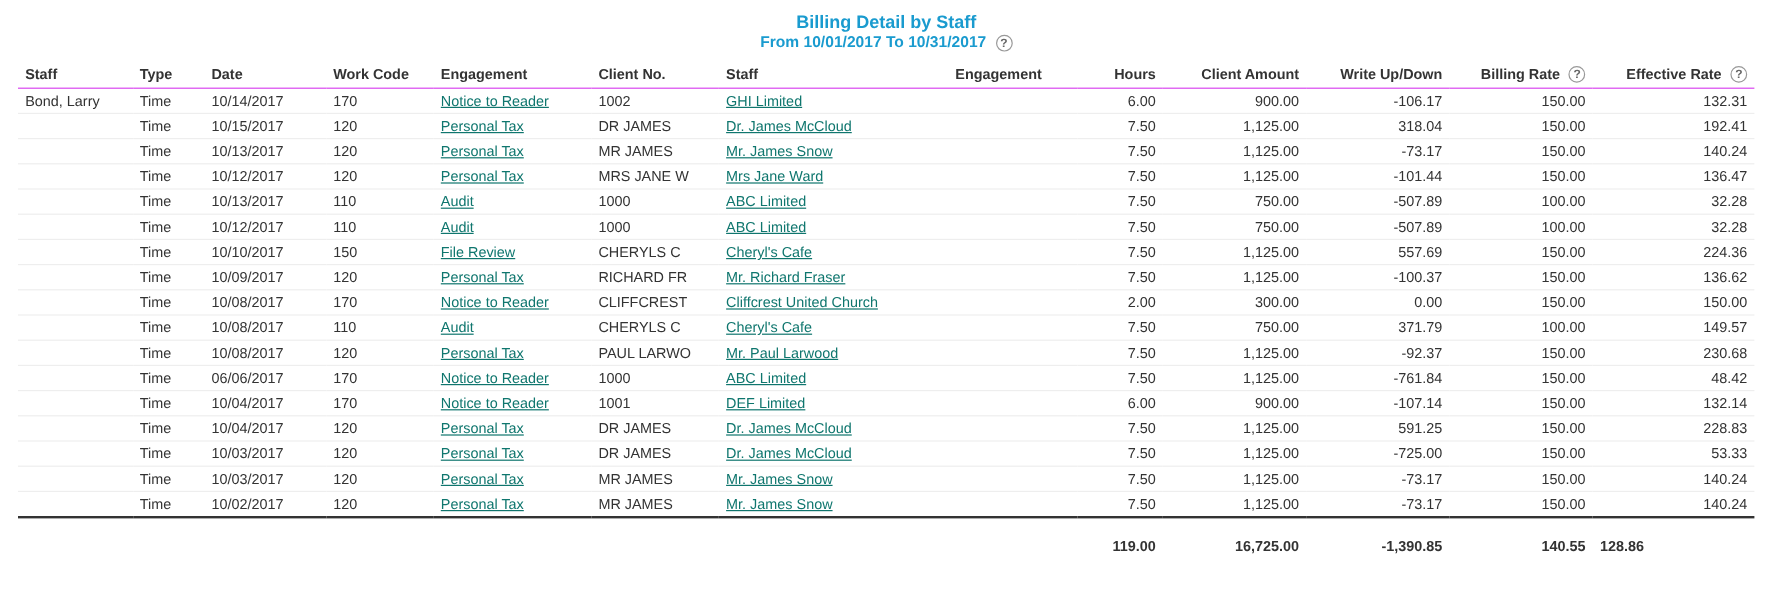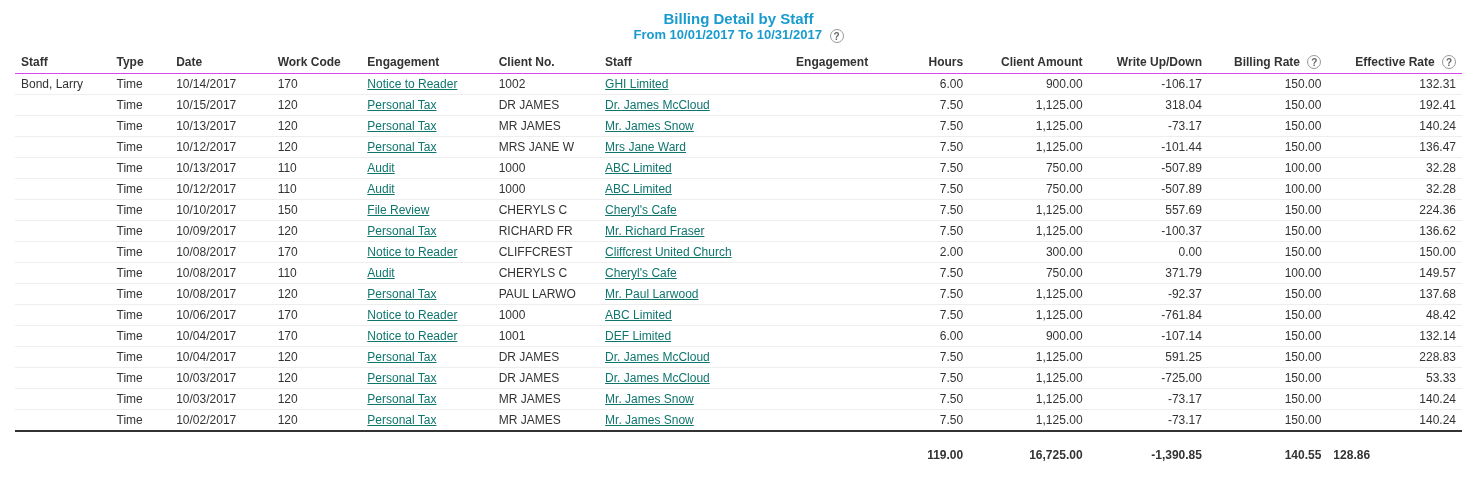--- a/index.html
+++ b/index.html
@@ -292,26 +292,26 @@
           <td class="col-date">10/08/2017</td>
           <td class="col-workcode">120</td>
           <td class="col-desc link">Personal Tax</td>
           <td class="col-clientno">PAUL LARWO</td>
           <td class="col-client link">Mr. Paul Larwood</td>
           <td class="col-engagement"></td>
           <td class="col-hours right">7.50</td>
           <td class="col-billed right">1,125.00</td>
           <td class="col-writeup right">-92.37</td>
           <td class="col-billingrate right">150.00</td>
-          <td class="col-effectiverate right">137.68</td>
-        </tr>
-        <tr>
-          <td class="col-staff"></td>
-          <td class="col-type">Time</td>
-          <td class="col-date">10/06/2017</td>
+          <td class="col-effectiverate right">230.68</td>
+        </tr>
+        <tr>
+          <td class="col-staff"></td>
+          <td class="col-type">Time</td>
+          <td class="col-date">06/06/2017</td>
           <td class="col-workcode">170</td>
           <td class="col-desc link">Notice to Reader</td>
           <td class="col-clientno">1000</td>
           <td class="col-client link">ABC Limited</td>
           <td class="col-engagement"></td>
           <td class="col-hours right">7.50</td>
           <td class="col-billed right">1,125.00</td>
           <td class="col-writeup right">-761.84</td>
           <td class="col-billingrate right">150.00</td>
           <td class="col-effectiverate right">48.42</td>

